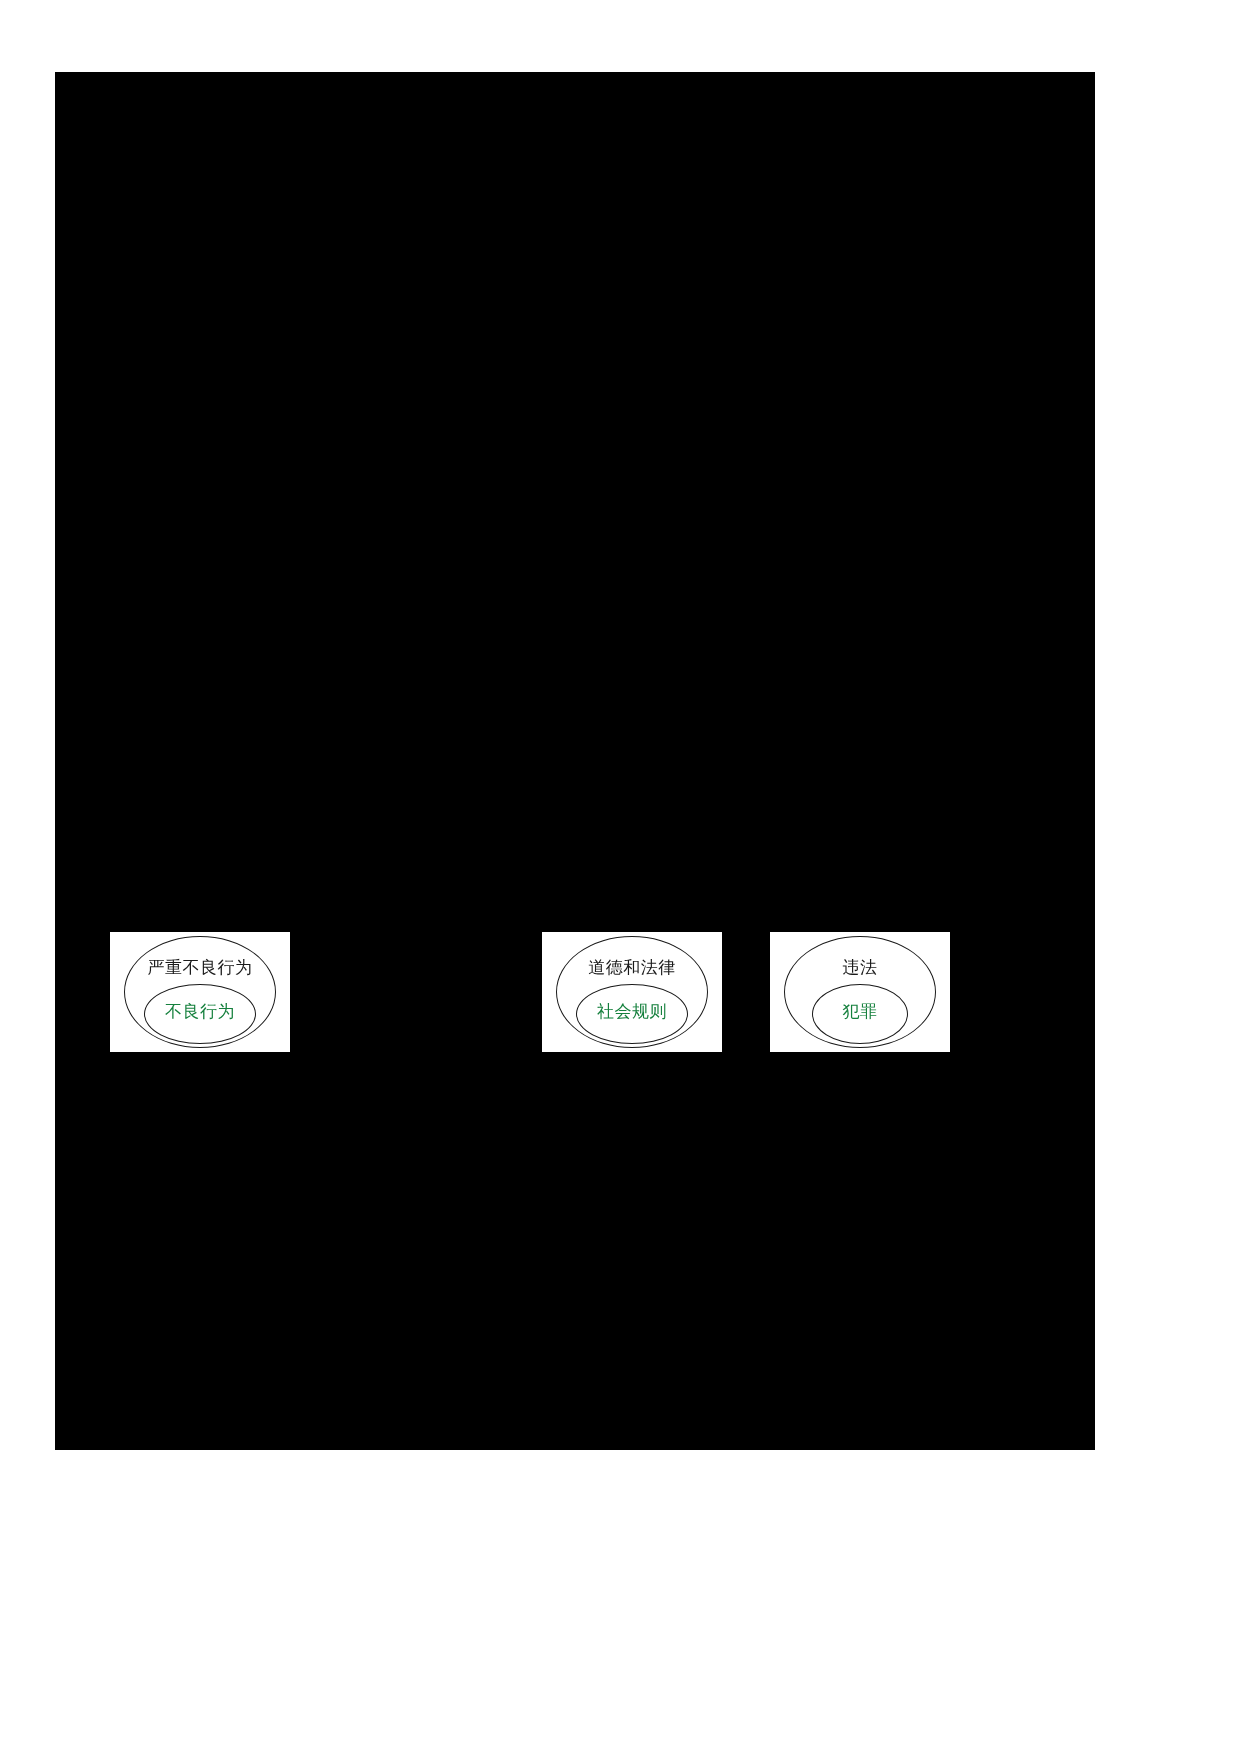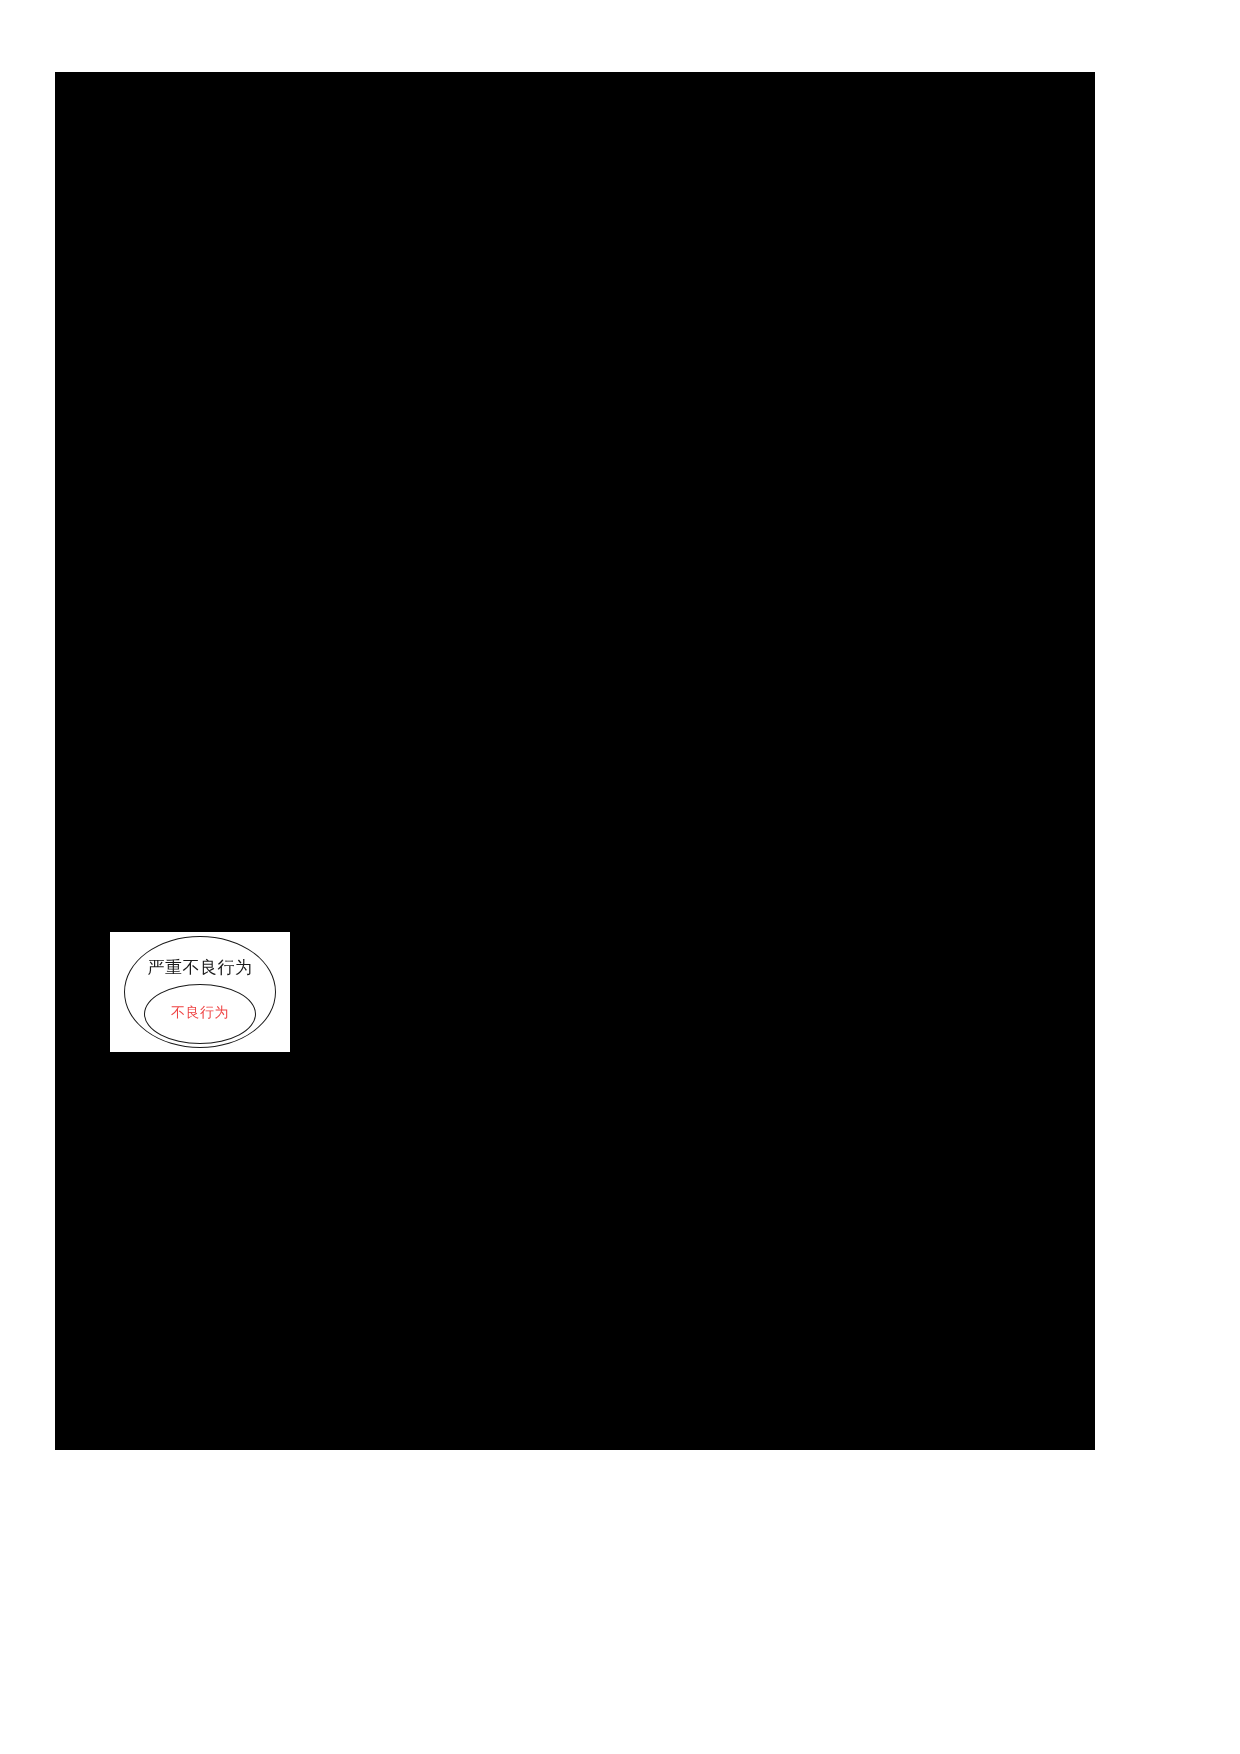--- a/index.html
+++ b/index.html
@@ -93,37 +93,49 @@
     letter-spacing: 0.5px;
     white-space: nowrap;
   }
 
   .label-inner {
     position: absolute;
     left: 0;
     right: 0;
     top: 70px;
     text-align: center;
-    font-size: 14px;
+    font-size: 17px;
     line-height: 20px;
-    color: #ef4444;
+    color: #15803d;
     letter-spacing: 0.5px;
     white-space: nowrap;
   }
 </style>
 </head>
 <body>
 
 <div id="page-canvas"></div>
 
 <div id="options-row">
 
   <div class="option-card card-0">
     <div class="ellipse-outer"></div>
     <div class="ellipse-inner"></div>
     <div class="label-outer">严重不良行为</div>
     <div class="label-inner">不良行为</div>
   </div>
 
 
+  <div class="option-card card-2">
+    <div class="ellipse-outer"></div>
+    <div class="ellipse-inner"></div>
+    <div class="label-outer">道德和法律</div>
+    <div class="label-inner">社会规则</div>
+  </div>
 
+  <div class="option-card card-3">
+    <div class="ellipse-outer"></div>
+    <div class="ellipse-inner narrow"></div>
+    <div class="label-outer">违法</div>
+    <div class="label-inner">犯罪</div>
+  </div>
 
 </div>
 
 </body></html>

